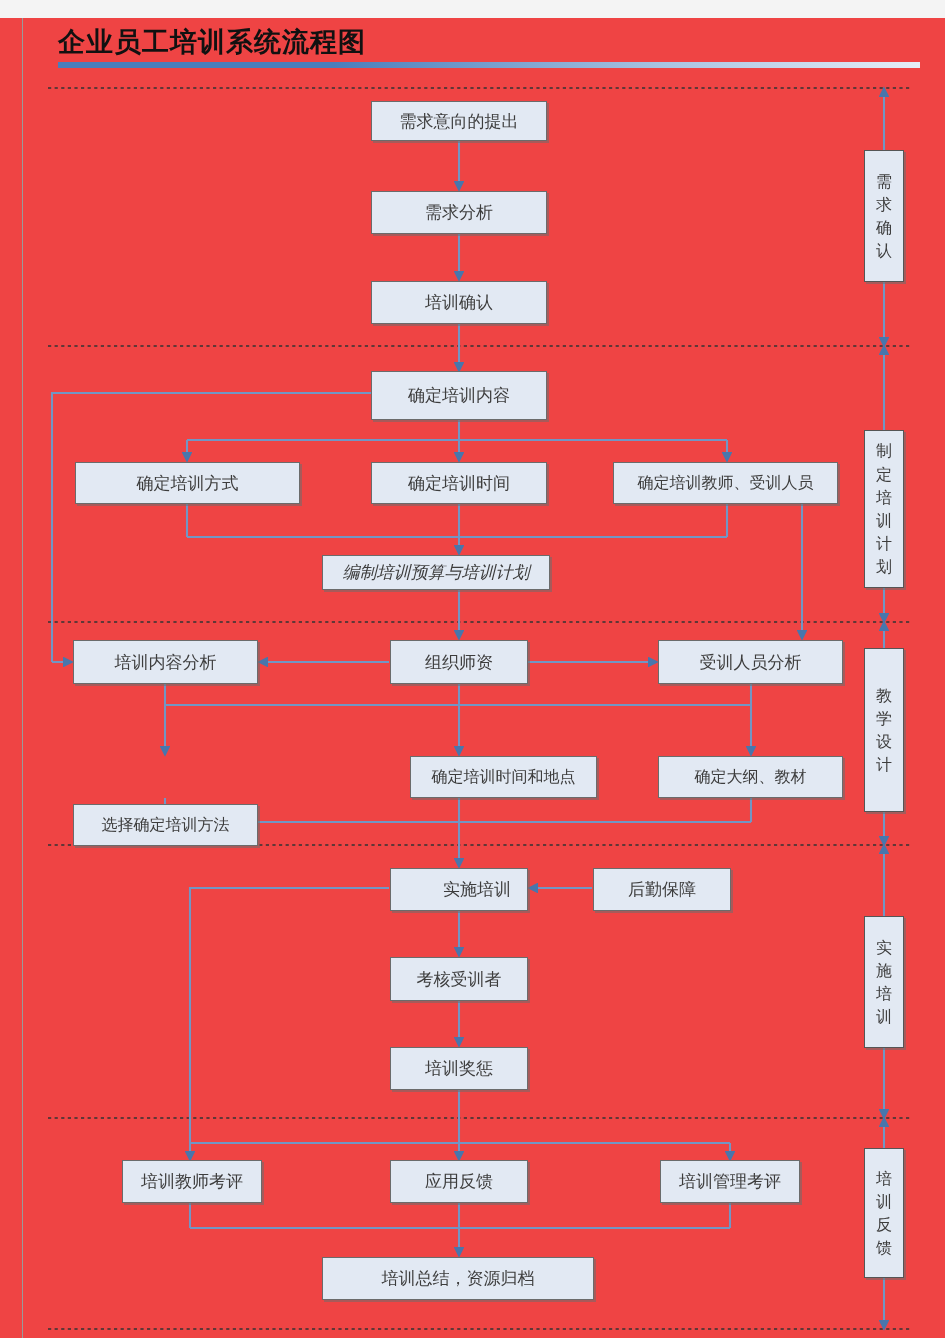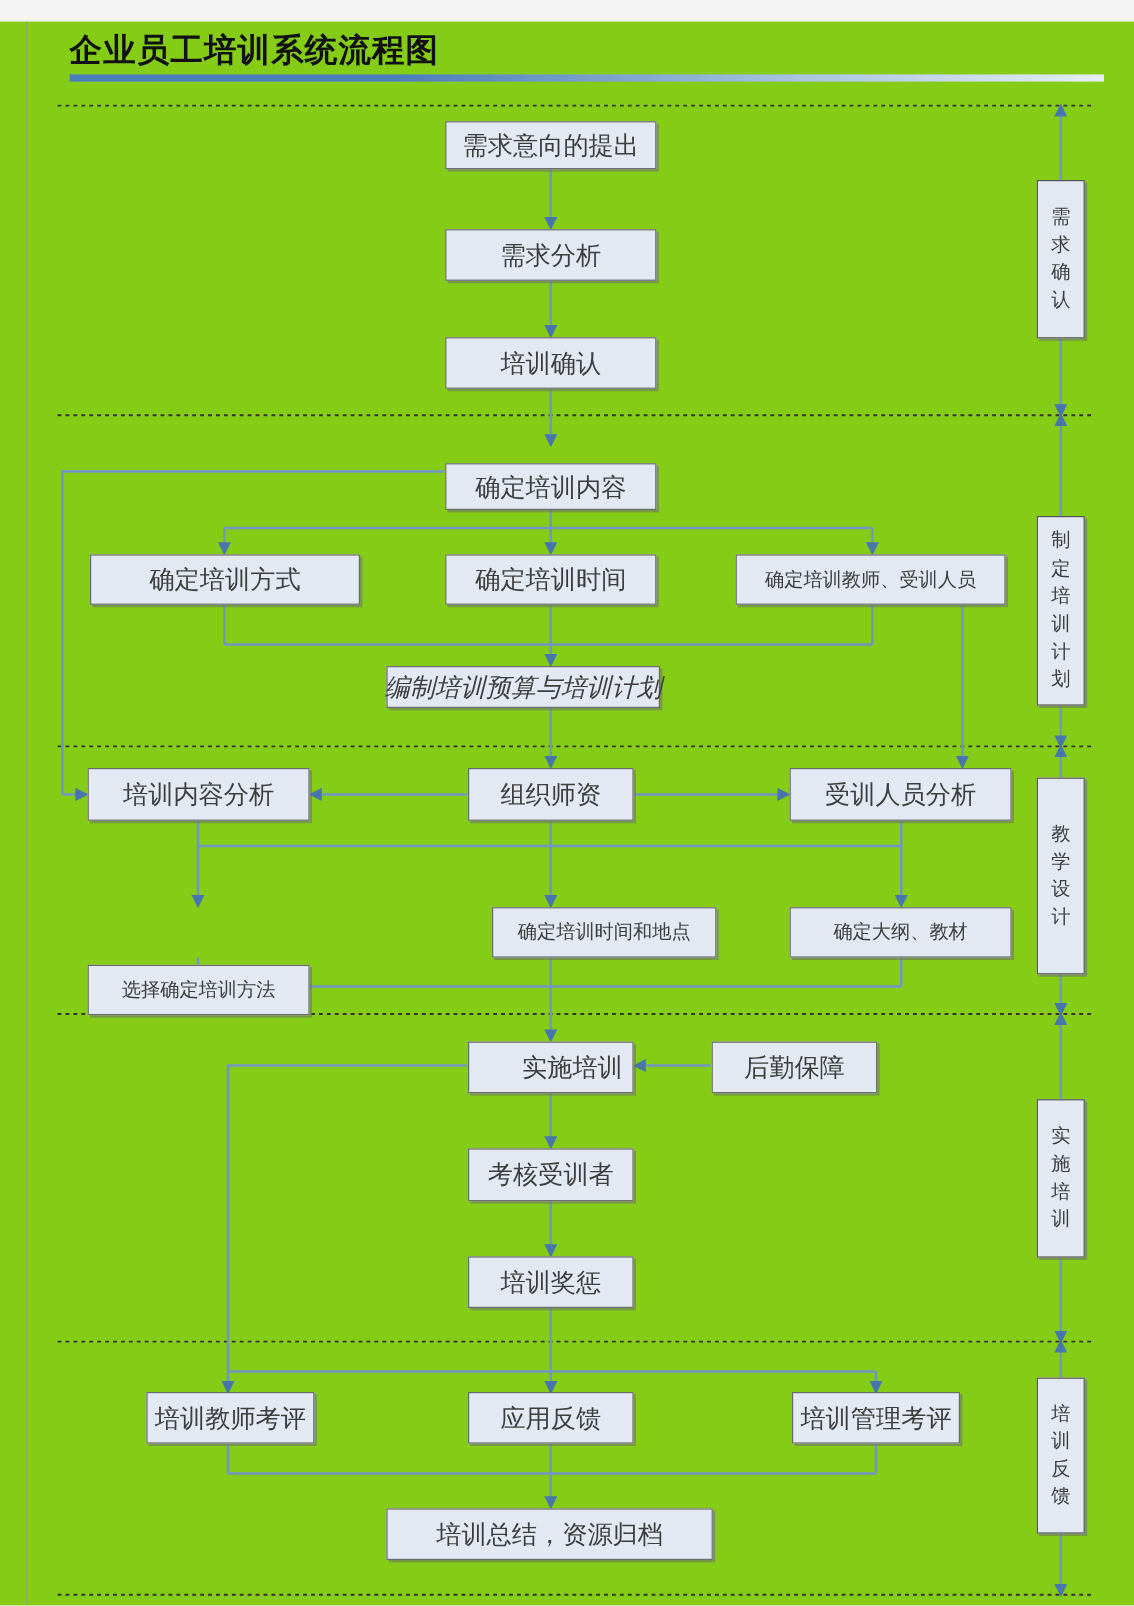--- a/index.html
+++ b/index.html
@@ -5,21 +5,21 @@
 <style>
   html, body {
     margin: 0;
     padding: 0;
     background: #ffffff;
   }
   #page {
     position: relative;
     width: 945px;
     height: 1338px;
-    background: #84cc16;
+    background: #ef4444;
     font-family: "Liberation Serif", "DejaVu Serif", serif;
     overflow: hidden;
   }
   
   #top-strip {
     position: absolute;
     left: 0; top: 0;
     width: 945px; height: 18px;
     background: #f4f4f4;
   }
@@ -53,21 +53,21 @@
   }
 
   
   .node {
     position: absolute;
     box-sizing: border-box;
     background: #e2e9f3;
     border: 1.5px solid #6b6b6b;
     box-shadow: 2px 2px 0 rgba(110,110,110,0.55);
     color: #3d3d3d;
-    font-size: 21px;
+    font-size: 17px;
     display: flex;
     align-items: center;
     justify-content: center;
     text-align: center;
     white-space: nowrap;
     z-index: 3;
   }
   .node.wide-text { font-size: 16px; }
 
   
@@ -196,21 +196,21 @@
   </div>
 
   <div class="node" style="left:371px; top:191px; width:176px; height:43px;">
     <span>需求分析</span>
   </div>
 
   <div class="node" style="left:371px; top:281px; width:176px; height:43px;">
     <span>培训确认</span>
   </div>
 
-  <div class="node" style="left:371px; top:386px; width:176px; height:39px;align-items:center;">
+  <div class="node" style="left:371px; top:371px; width:176px; height:49px;align-items:center;">
     <span>确定培训内容</span>
   </div>
 
   <div class="node" style="left:75px; top:462px; width:225px; height:42px;">
     <span>确定培训方式</span>
   </div>
 
   <div class="node" style="left:371px; top:462px; width:176px; height:42px;">
     <span>确定培训时间</span>
   </div>

